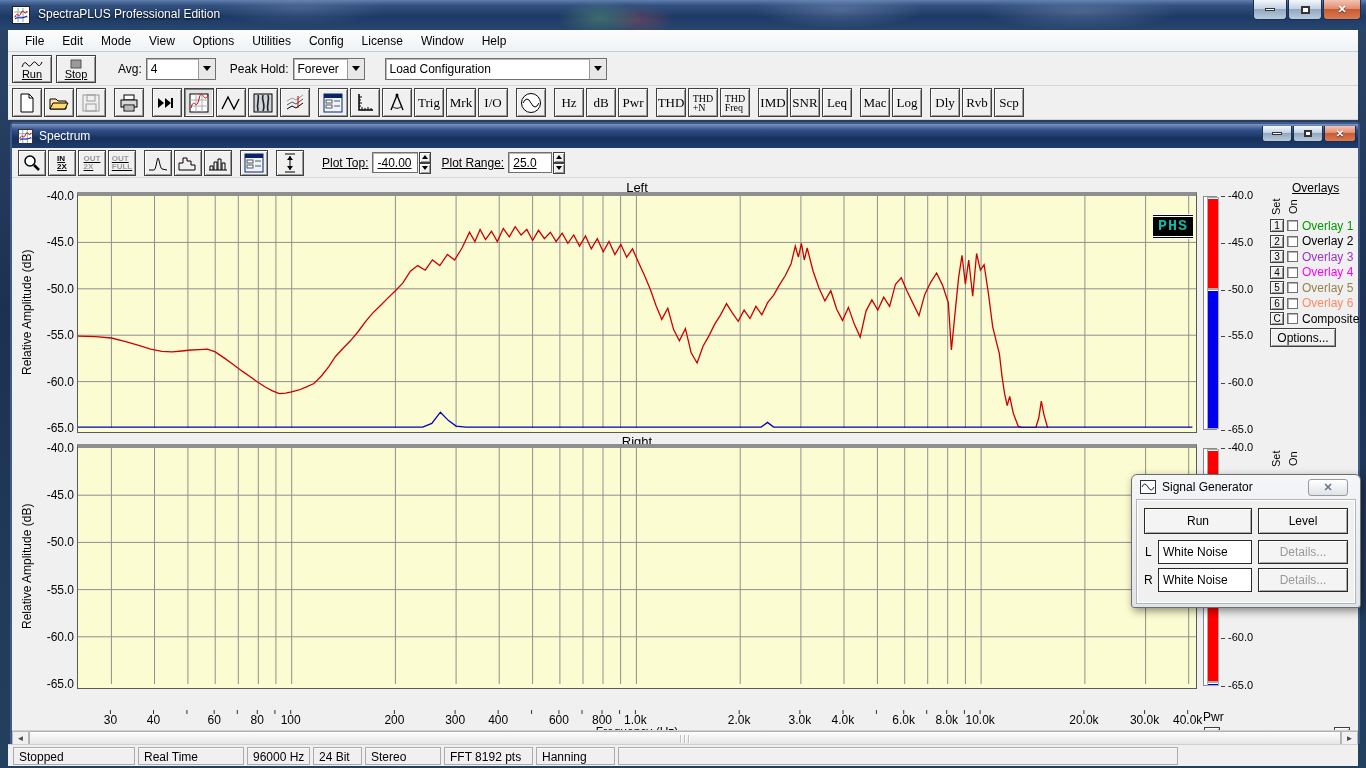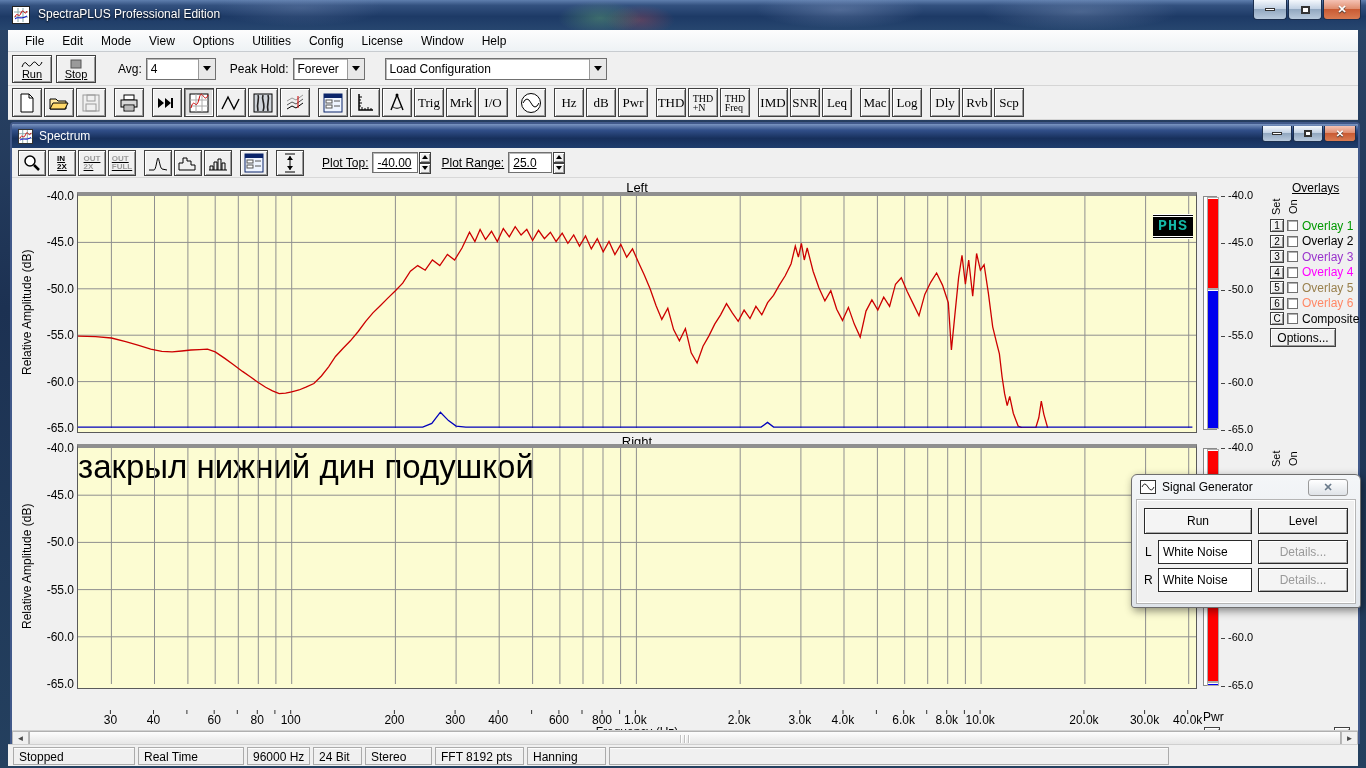--- a/index.html
+++ b/index.html
@@ -578,21 +578,20 @@
               <line x1="903.1" y1="0" x2="903.1" y2="236"></line>
               <line x1="1006.9" y1="0" x2="1006.9" y2="236"></line>
               <line x1="1067.6" y1="0" x2="1067.6" y2="236"></line>
               <line x1="1110.7" y1="0" x2="1110.7" y2="236"></line>
               <line x1="0" y1="47.2" x2="1118" y2="47.2"></line>
               <line x1="0" y1="94.4" x2="1118" y2="94.4"></line>
               <line x1="0" y1="141.6" x2="1118" y2="141.6"></line>
               <line x1="0" y1="188.8" x2="1118" y2="188.8"></line>
             </g>
           </svg>
-        <div id="annotation-ru">закрыл нижний дин подушкой</div>
       </div>
       <div class="meter abs" style="top:270px;height:238px">
           <div class="seg" style="height: 98.6%; background: rgb(255, 0, 0);"></div>
           <div class="seg" style="height: 1.4%; background: rgb(0, 0, 238);"></div>
         </div>
       <div class="abs" style="left:1216px;top:270px;width:44px;height:238px">
           <div class="mtick" style="top: -7px;">-40.0</div>
           <div class="mtick" style="top: 40.6px;">-45.0</div>
           <div class="mtick" style="top: 88.2px;">-50.0</div>
           <div class="mtick" style="top: 135.8px;">-55.0</div>
@@ -670,21 +669,21 @@
       </div>
       <div class="sb-btn">►</div>
     </div>
   </div>
 
   <div id="statusbar" class="abs">
       <div class="seg" style="width: 122px;">Stopped</div>
       <div class="seg" style="width: 106px;">Real Time</div>
       <div class="seg" style="width: 63px;">96000 Hz</div>
       <div class="seg" style="width: 49px;">24 Bit</div>
-      <div class="seg" style="width: 67px;">Stereo</div>
+      <div class="seg" style="width: 76px;">Stereo</div>
       <div class="seg" style="width: 89px;">FFT 8192 pts</div>
       <div class="seg" style="width: 79px;">Hanning</div>
       <div class="seg" style="width: 560px;"></div>
     </div>
 
   <div id="siggen" class="abs">
     <div id="sg-title" class="abs">
       <svg class="icon" width="16" height="14" viewBox="0 0 16 14" style="background:#fff;border:1px solid #333">
           <path d="M1 7q3-7 7 0t7 0" stroke="#000" fill="none"></path>
         </svg>

